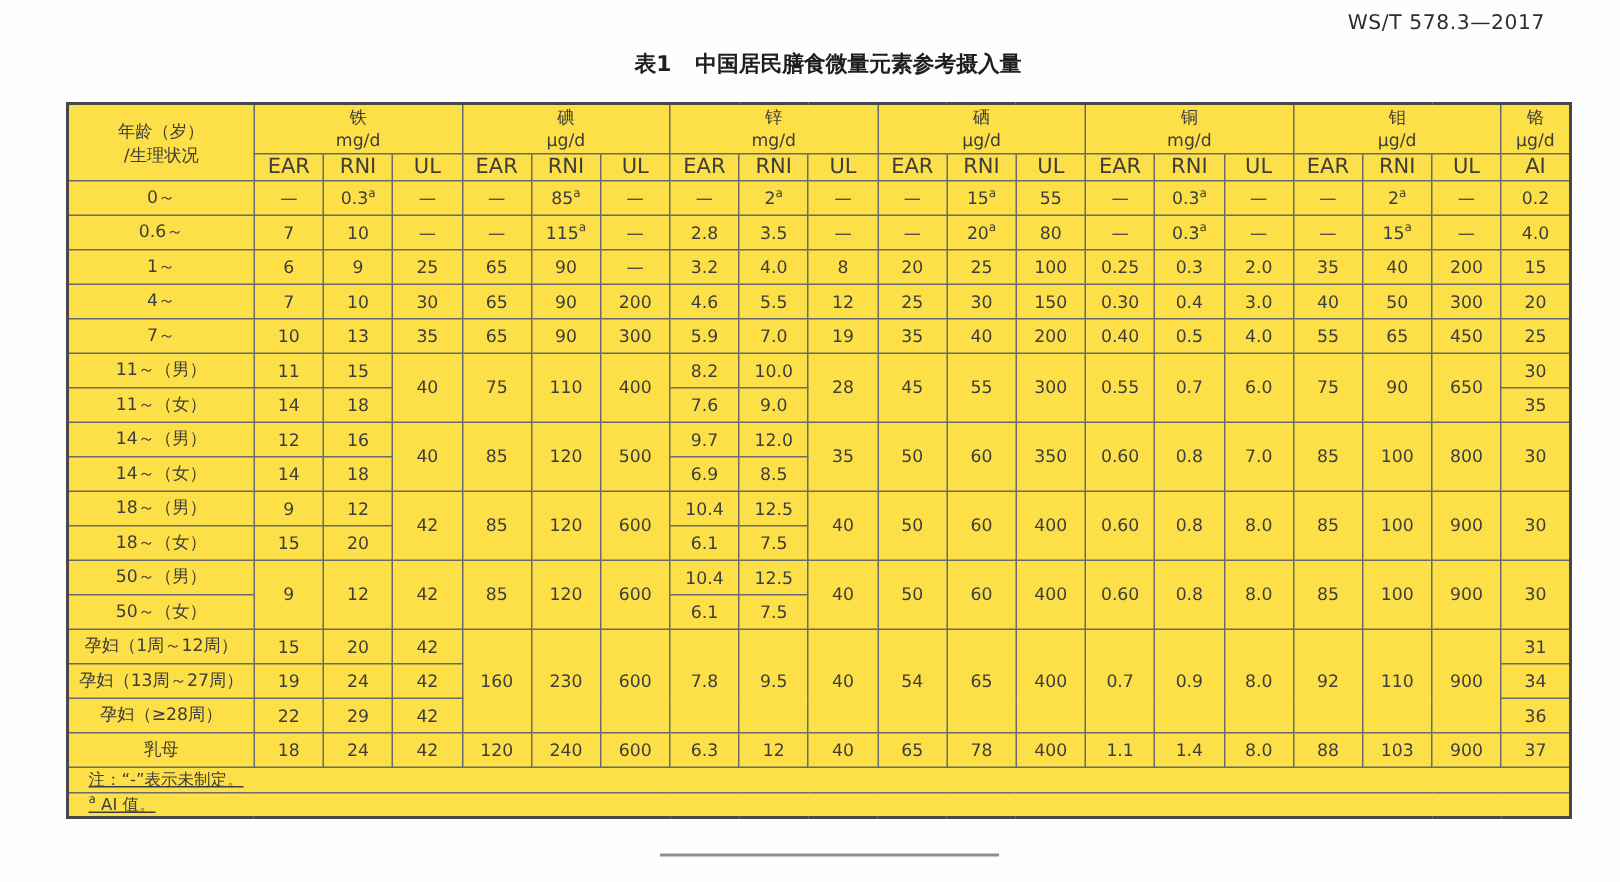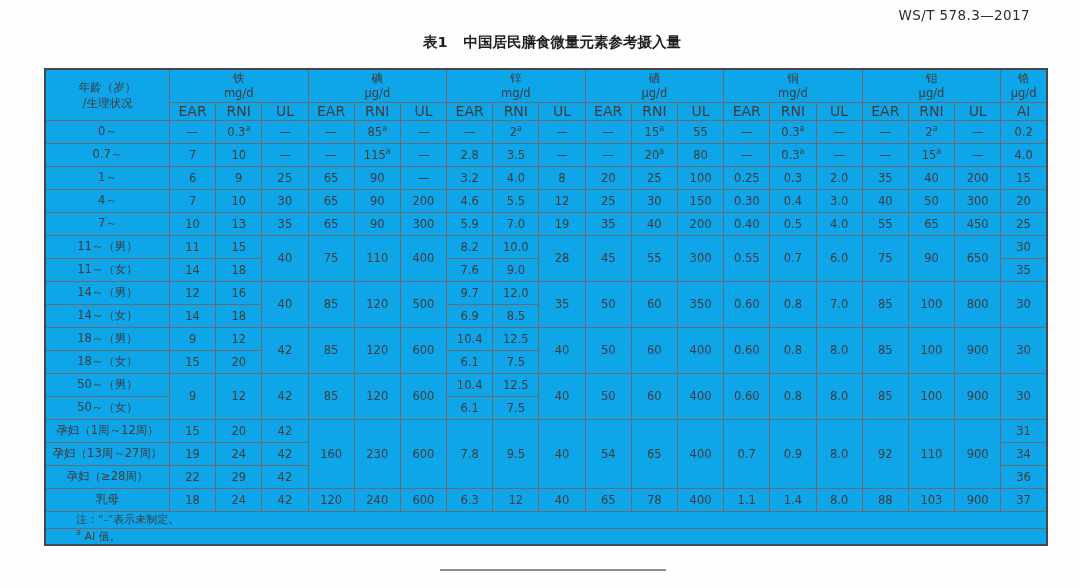--- a/index.html
+++ b/index.html
@@ -16,35 +16,35 @@
   }
   .table-title {
     position:absolute; top:33px; left:12px; width:100%;
     text-align:center; font-size:14.5px; font-weight:bold; color:#1e1e1e;
   }
   .table-title .gap { display:inline-block; width:16px; }
   table.dri {
     position:absolute; left:44px; top:68px;
     border-collapse:collapse; table-layout:fixed; width:1004px;
     border:2px solid #474747;
-    background:#0ea5e9;
+    background:#fde047;
   }
   .dri th, .dri td {
     border:1px solid #6a6a6a;
     text-align:center; vertical-align:middle;
     font-weight:normal; color:#3d3d3d;
     overflow:hidden; white-space:nowrap;
   }
   .dri thead th.grp  { font-size:11.5px; height:33px; line-height:1.3; }
   .dri thead th.age-h{ font-size:11.5px; line-height:1.4; }
   .dri thead th.sub  { font-size:14px; height:18px; }
   .dri tbody td { font-size:11.5px; height:23px; }
   .dri tbody td.age { font-size:11.5px; }
   .dri tfoot td {
-    text-align:left; font-size:11px; height:17px; padding-left:30px;
+    text-align:left; font-size:11px; height:17px; padding-left:13px;text-decoration:underline;
   }
   sup { font-size:8px; line-height:0; vertical-align:super; }
   .footer-rule {
     position:absolute; left:440px; top:569px; width:226px; height:2px;
     background:#8f8f8f;
   }
 </style>
 </head>
 <body>
 
@@ -129,21 +129,21 @@
           <td>55</td>
           <td>—</td>
           <td>0.3<sup>a</sup></td>
           <td>—</td>
           <td>—</td>
           <td>2<sup>a</sup></td>
           <td>—</td>
           <td>0.2</td>
         </tr>
         <tr>
-          <td class="age">0.7～</td>
+          <td class="age">0.6～</td>
           <td>7</td>
           <td>10</td>
           <td>—</td>
           <td>—</td>
           <td>115<sup>a</sup></td>
           <td>—</td>
           <td>2.8</td>
           <td>3.5</td>
           <td>—</td>
           <td>—</td>

